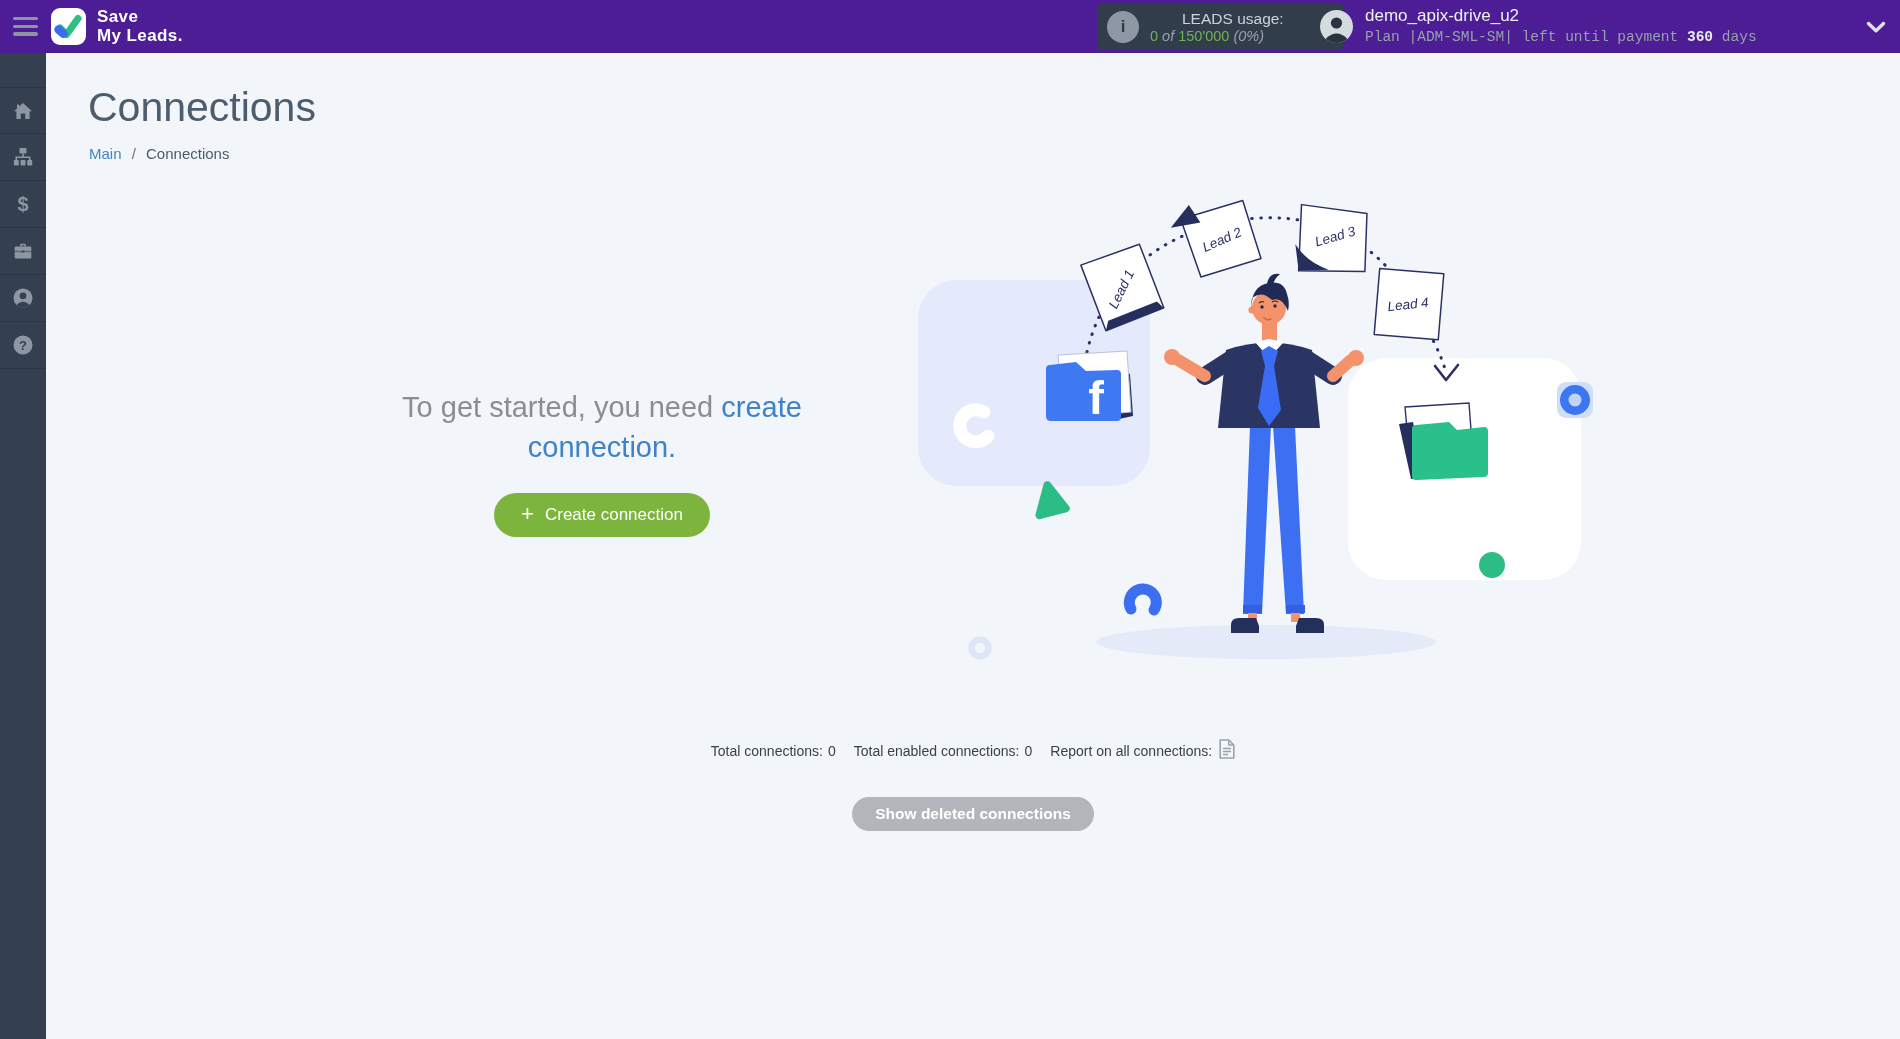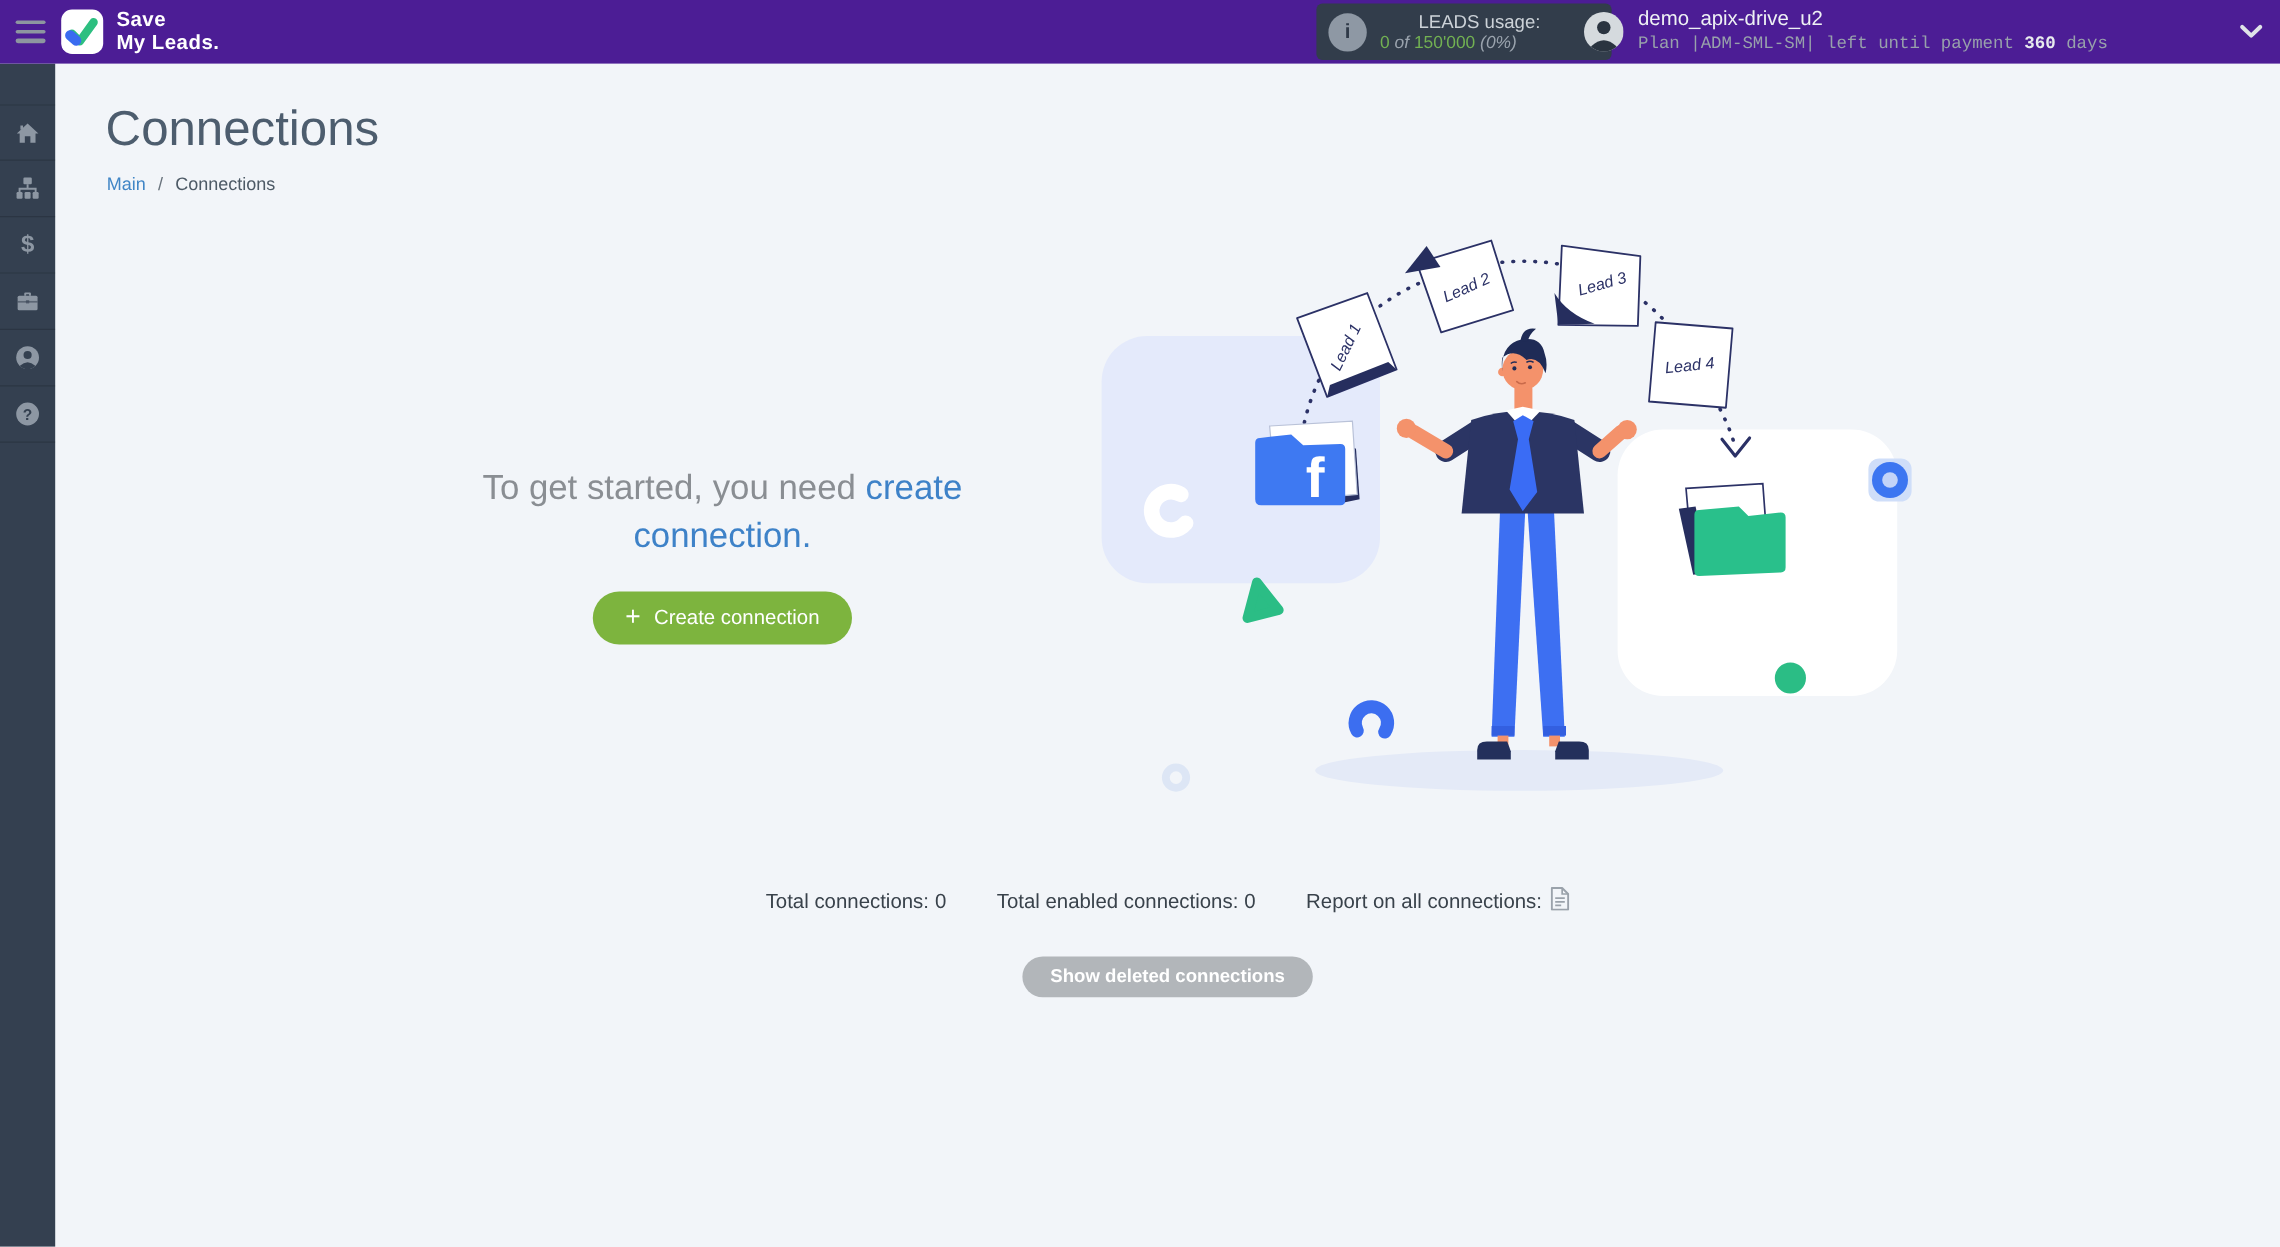--- a/index.html
+++ b/index.html
@@ -48,22 +48,22 @@
   .empty-text { font-size:29px; line-height:40px; color:#8a8e93; }
   .empty-link { color:#3e82c8; text-decoration:none; cursor:pointer; }
   .create-btn { display:inline-flex; align-items:center; justify-content:center; margin-top:26px;
                 height:44px; padding:0 27px; border:none; border-radius:22px; background:#7db43e;
                 color:#fff; font-size:17px; cursor:pointer; font-family:inherit; }
   .plus { font-size:22px; font-weight:400; margin-right:11px; line-height:1; position:relative; top:-1px; }
 
   .illus-wrap { position:absolute; left:854px; top:137px; width:720px; height:560px; }
   .illus text { font-family:"Liberation Sans","DejaVu Sans",sans-serif; }
 
-  .stats { position:absolute; left:0; right:0; top:686px; display:flex; justify-content:center; gap:42px;
-           font-size:17px; color:#39424b; align-items:center; }
+  .stats { position:absolute; left:0; right:0; top:686px; display:flex; justify-content:center; gap:18px;
+           font-size:14px; color:#39424b; align-items:center; }
   .stat-item { display:flex; align-items:center; }
   .stat-value { margin-left:5px; }
   .doc-icon { margin-left:7px; cursor:pointer; display:inline-block; }
 
   .deleted-row { position:absolute; left:0; right:0; top:744px; display:flex; justify-content:center; }
   .deleted-btn { height:34px; padding:0 23px; border:none; border-radius:17px; background:#b2b6ba;
                  color:#fff; font-size:15.5px; cursor:pointer; font-family:inherit;font-weight:bold; }
 </style>
 </head>
 <body>

